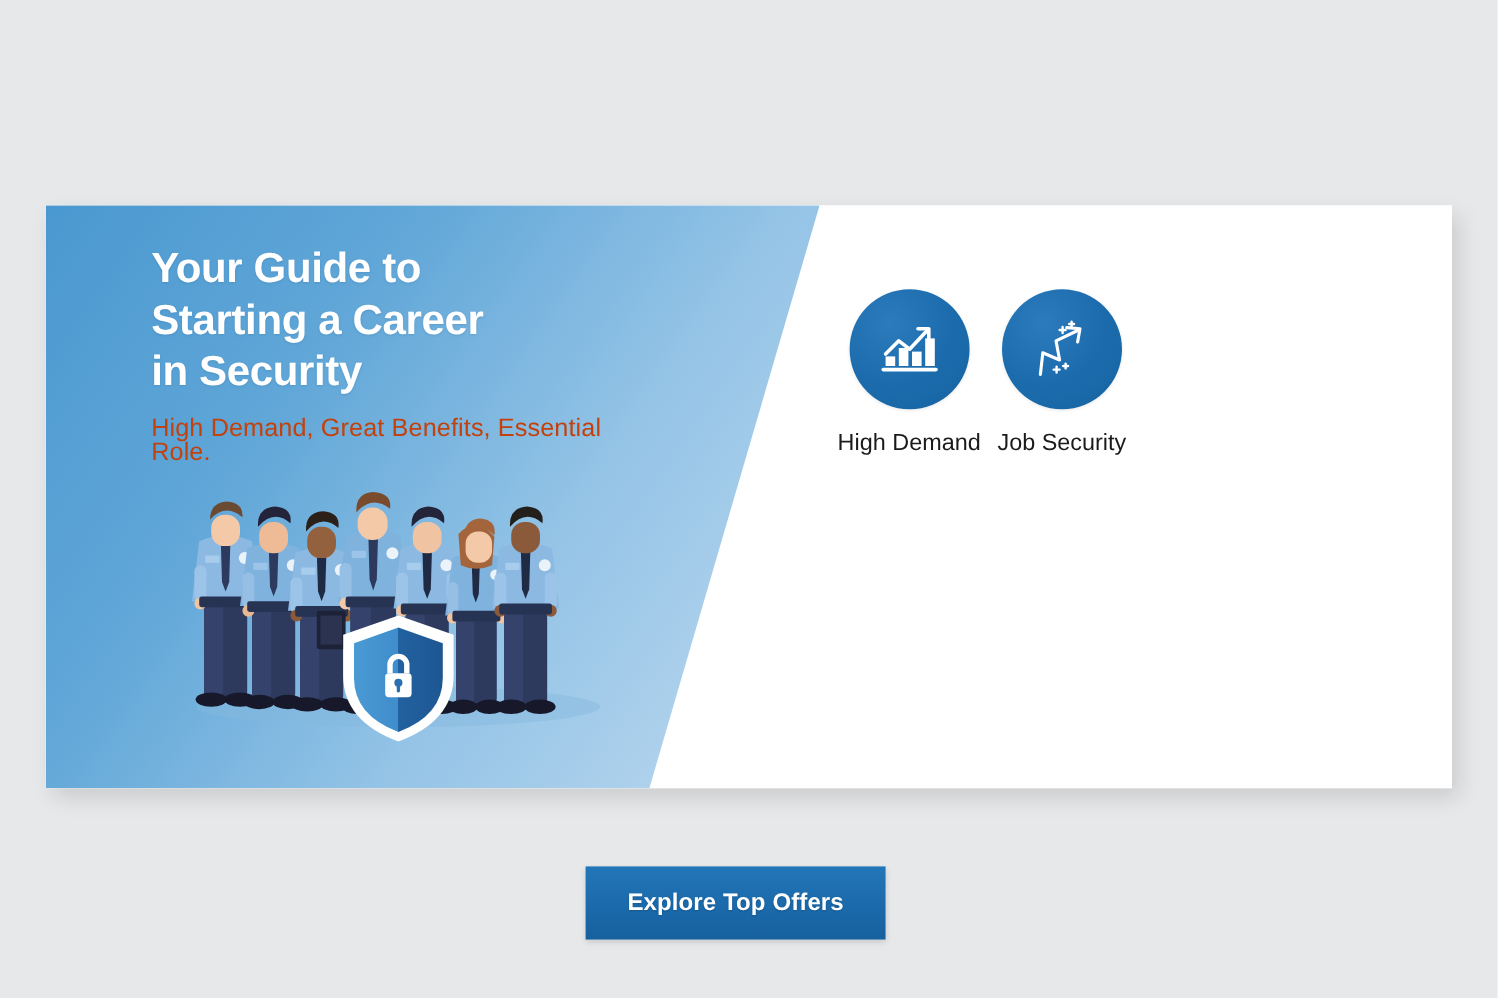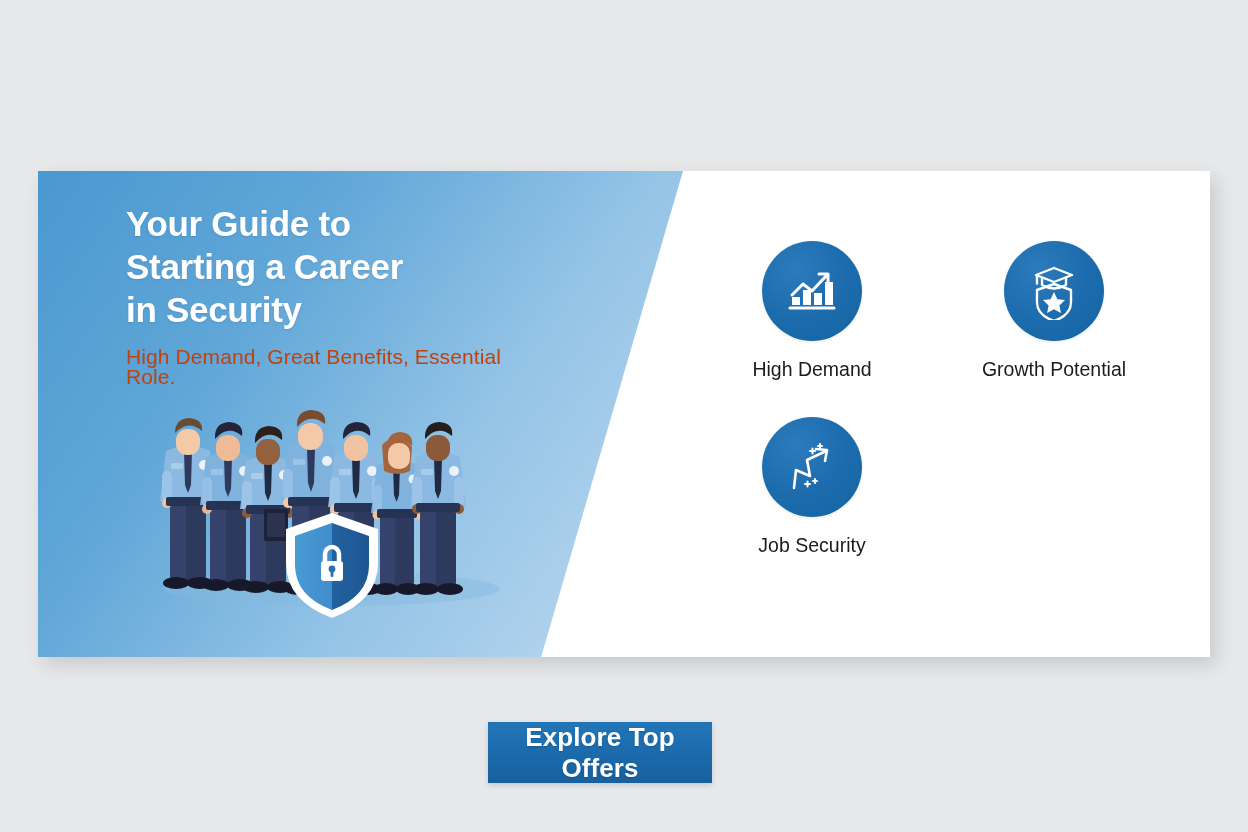--- a/index.html
+++ b/index.html
@@ -74,21 +74,21 @@
   }
   #guards-illustration svg { display: block; width: 100%; height: 100%; }
 
   
   #features-grid {
     position: absolute;
     left: 660px;
     top: 70px;
     width: 470px;
     display: grid;
-    grid-template-columns: 1fr 1fr;
+    grid-template-columns: 1fr 1fr 1fr 1fr;
     grid-row-gap: 36px;
     grid-column-gap: 14px;
   }
   .feature-item {
     display: flex;
     flex-direction: column;
     align-items: center;
   }
   .feature-icon-circle {
     width: 100px;
@@ -109,27 +109,27 @@
     font-weight: normal;
     text-align: center;
     white-space: nowrap;
   }
 
   
   #cta-button {
     position: absolute;
     left: 488px;
     top: 722px;
-    width: 224px;
+    width: 250px;
     height: 61px;
     background: linear-gradient(180deg, #2276b8 0%, #1b6aab 55%, #17609d 100%);
     border: none;
     color: #ffffff;
     font-family: "Liberation Sans", sans-serif;
-    font-size: 26px;
+    font-size: 20px;
     font-weight: bold;
     letter-spacing: 0.1px;
     cursor: pointer;
     box-shadow: 0 2px 5px rgba(0,0,0,0.14);
     text-shadow: 0 1px 2px rgba(0,0,0,0.18);
     padding: 0;
   }
 </style>
 </head>
 <body>
@@ -311,34 +311,20 @@
             <rect x="9" y="35" width="8" height="8"></rect>
             <rect x="20" y="28" width="8" height="15"></rect>
             <rect x="31" y="31" width="8" height="12"></rect>
             <rect x="42" y="20" width="8" height="23"></rect>
           </g>
         </svg>
       </div>
       <div class="feature-label">High Demand</div>
     </div>
 
-    <div class="feature-item">
-      <div class="feature-icon-circle">
-        <svg width="58" height="58" viewBox="0 0 58 58" xmlns="http://www.w3.org/2000/svg">
-          <g fill="none" stroke="#ffffff" stroke-width="2.4" stroke-linecap="round" stroke-linejoin="round">
-            <path d="M29 6 L47 13 L29 20 L11 13 Z"></path>
-            <path d="M17 16 v7 q12 7 24 0 v-7"></path>
-            <path d="M12 14.5 v7"></path>
-            <path d="M29 22 L46 28 v12 q0 13 -17 19 q-17 -6 -17 -19 v-12 z"></path>
-          </g>
-          <path d="M29 30 l3.4 7.2 l7.6 0.9 l-5.6 5.3 l1.5 7.7 l-6.9 -3.8 l-6.9 3.8 l1.5 -7.7 l-5.6 -5.3 l7.6 -0.9 z" fill="#ffffff"></path>
-        </svg>
-      </div>
-      <div class="feature-label">Growth Potential</div>
-    </div>
 
     <div class="feature-item">
       <div class="feature-icon-circle">
         <svg width="58" height="58" viewBox="0 0 58 58" xmlns="http://www.w3.org/2000/svg">
           <g fill="none" stroke="#ffffff" stroke-width="2.6" stroke-linecap="round" stroke-linejoin="round">
             <path d="M11 50 L13 32 L27 38 L24 22 L43 13"></path>
             <path d="M33 11 l11 1 l-2 11"></path>
           </g>
           <g stroke="#ffffff" stroke-width="2" stroke-linecap="round">
             <path d="M27 13 h5 M29.5 10.5 v5"></path>

